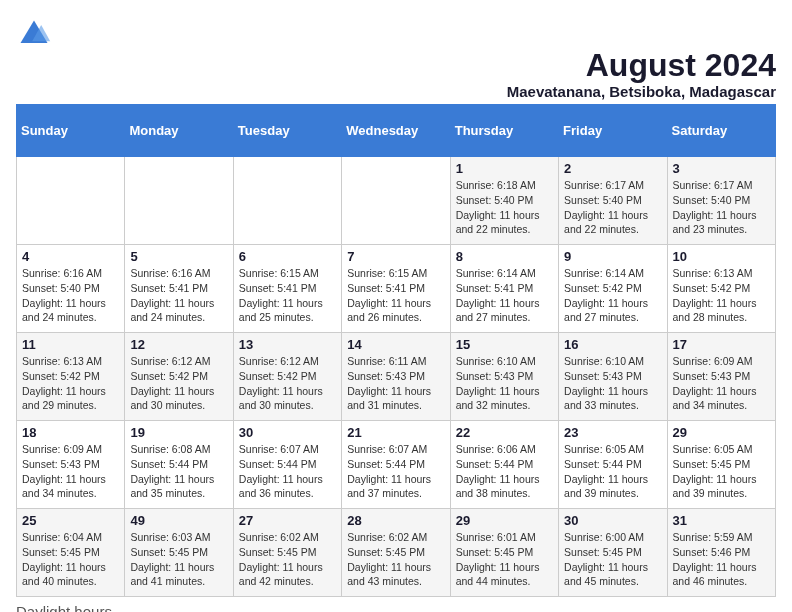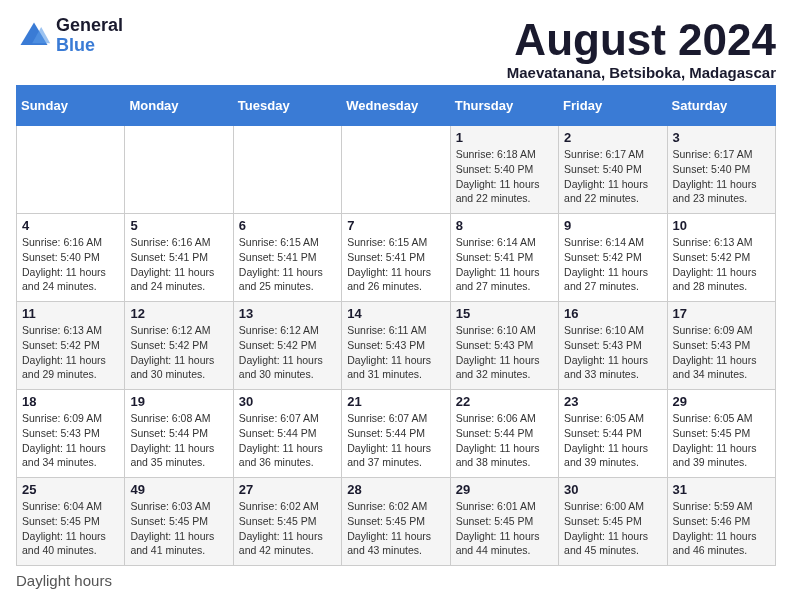--- a/index.html
+++ b/index.html
@@ -31,40 +31,41 @@
       color: #3a7bd5;
     }
     .logo-icon {
       width: 36px;
       height: 36px;
     }
     .title-block {
       text-align: right;
     }
     .cal-title {
-      font-size: 44px;
+      font-size: 32px;
       font-weight: bold;
       color: #1a1a2e;
       line-height: 1.1;
+      margin-top: 32px;
     }
     .cal-subtitle {
       font-size: 15px;
       color: #1a1a2e;
       font-weight: bold;
       margin-left: 8px;
     }
     table {
       width: 100%;
       border-collapse: collapse;
       font-size: 11px;
     }
     thead th {
       background: #3a7bd5;
       color: #fff;
-      padding: 12px 4px;
+      padding: 18px 4px;
       text-align: left;
       font-size: 13px;
       font-weight: bold;
       border: 1px solid #3a7bd5;
     }
     tbody td {
       border: 1px solid #ccc;
       vertical-align: top;
       padding: 4px 5px;
       width: calc(100% / 7);
@@ -101,24 +102,20 @@
   </style>
 </head>
 <body>
 
 <div class="header">
   <div class="logo">
     <svg class="logo-icon" viewBox="0 0 40 40">
       <polygon points="20,5 35,30 5,30" fill="#3a7bd5"></polygon>
       <polygon points="28,10 38,28 18,28" fill="#5a9be8" opacity="0.6"></polygon>
     </svg>
-    <div class="logo-text">
-      <div>General</div>
-      <div><span>Blue</span></div>
-    </div>
   </div>
   <div class="title-block">
     <div class="cal-title">August 2024</div>
     <div class="cal-subtitle">Maevatanana, Betsiboka, Madagascar</div>
   </div>
 </div>
 
 <table>
   <thead>
     <tr>

